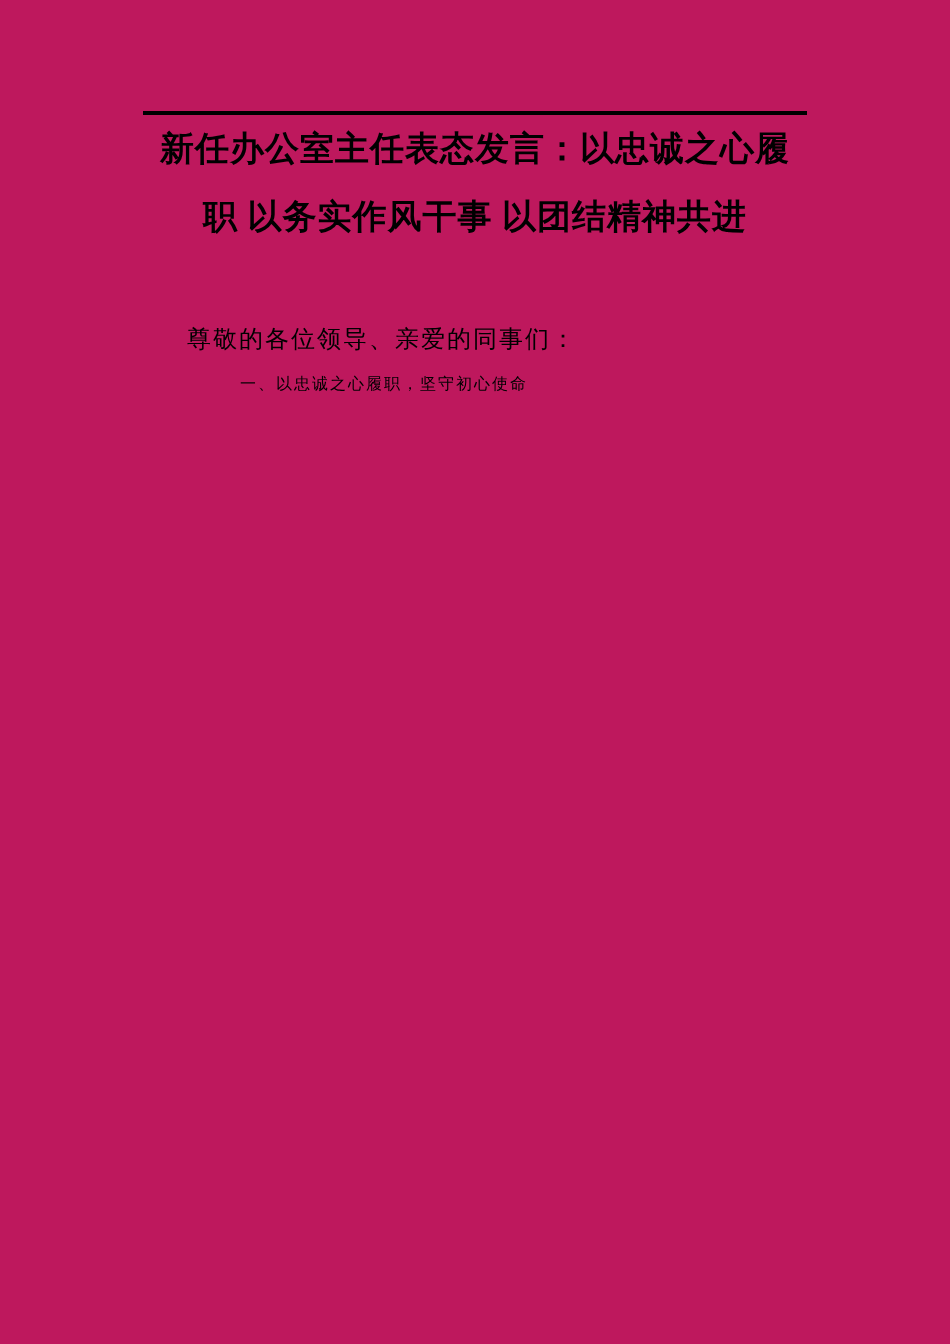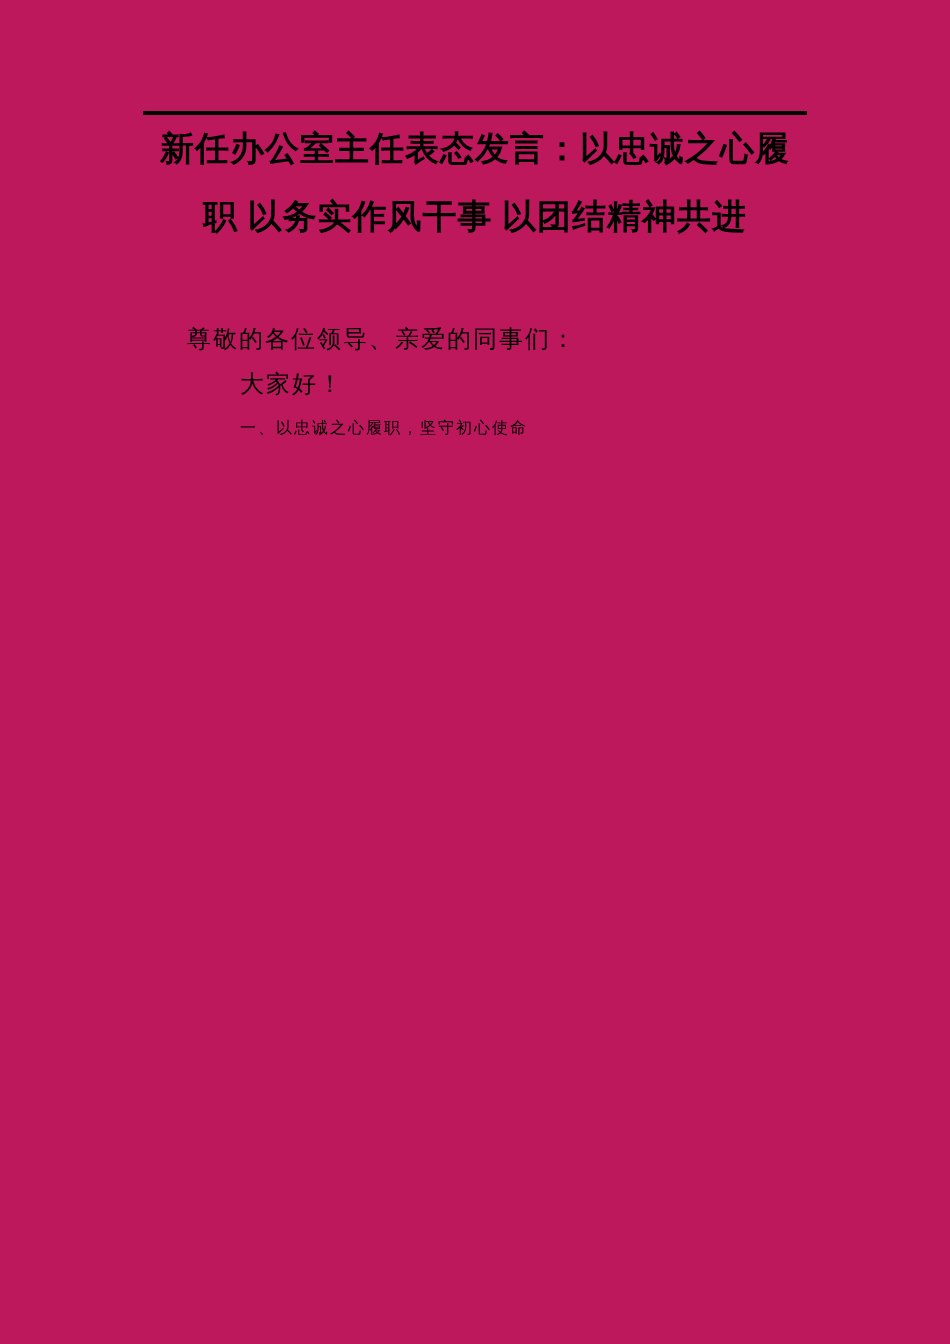--- a/index.html
+++ b/index.html
@@ -76,17 +76,16 @@
 
   <div class="top-rule"></div>
 
   <div class="doc-title">
     <div class="title-line">新任办公室主任表态发言：以忠诚之心履</div>
     <div class="title-line">职 以务实作风干事 以团结精神共进</div>
   </div>
 
   <div class="doc-body">
     <p class="salutation">尊敬的各位领导、亲爱的同事们：</p>
-    <p class="para">大家好！</p>
     <h2 class="heading">一、以忠诚之心履职，坚守初心使命</h2>
   </div>
 
 </div>
 
 </body></html>

